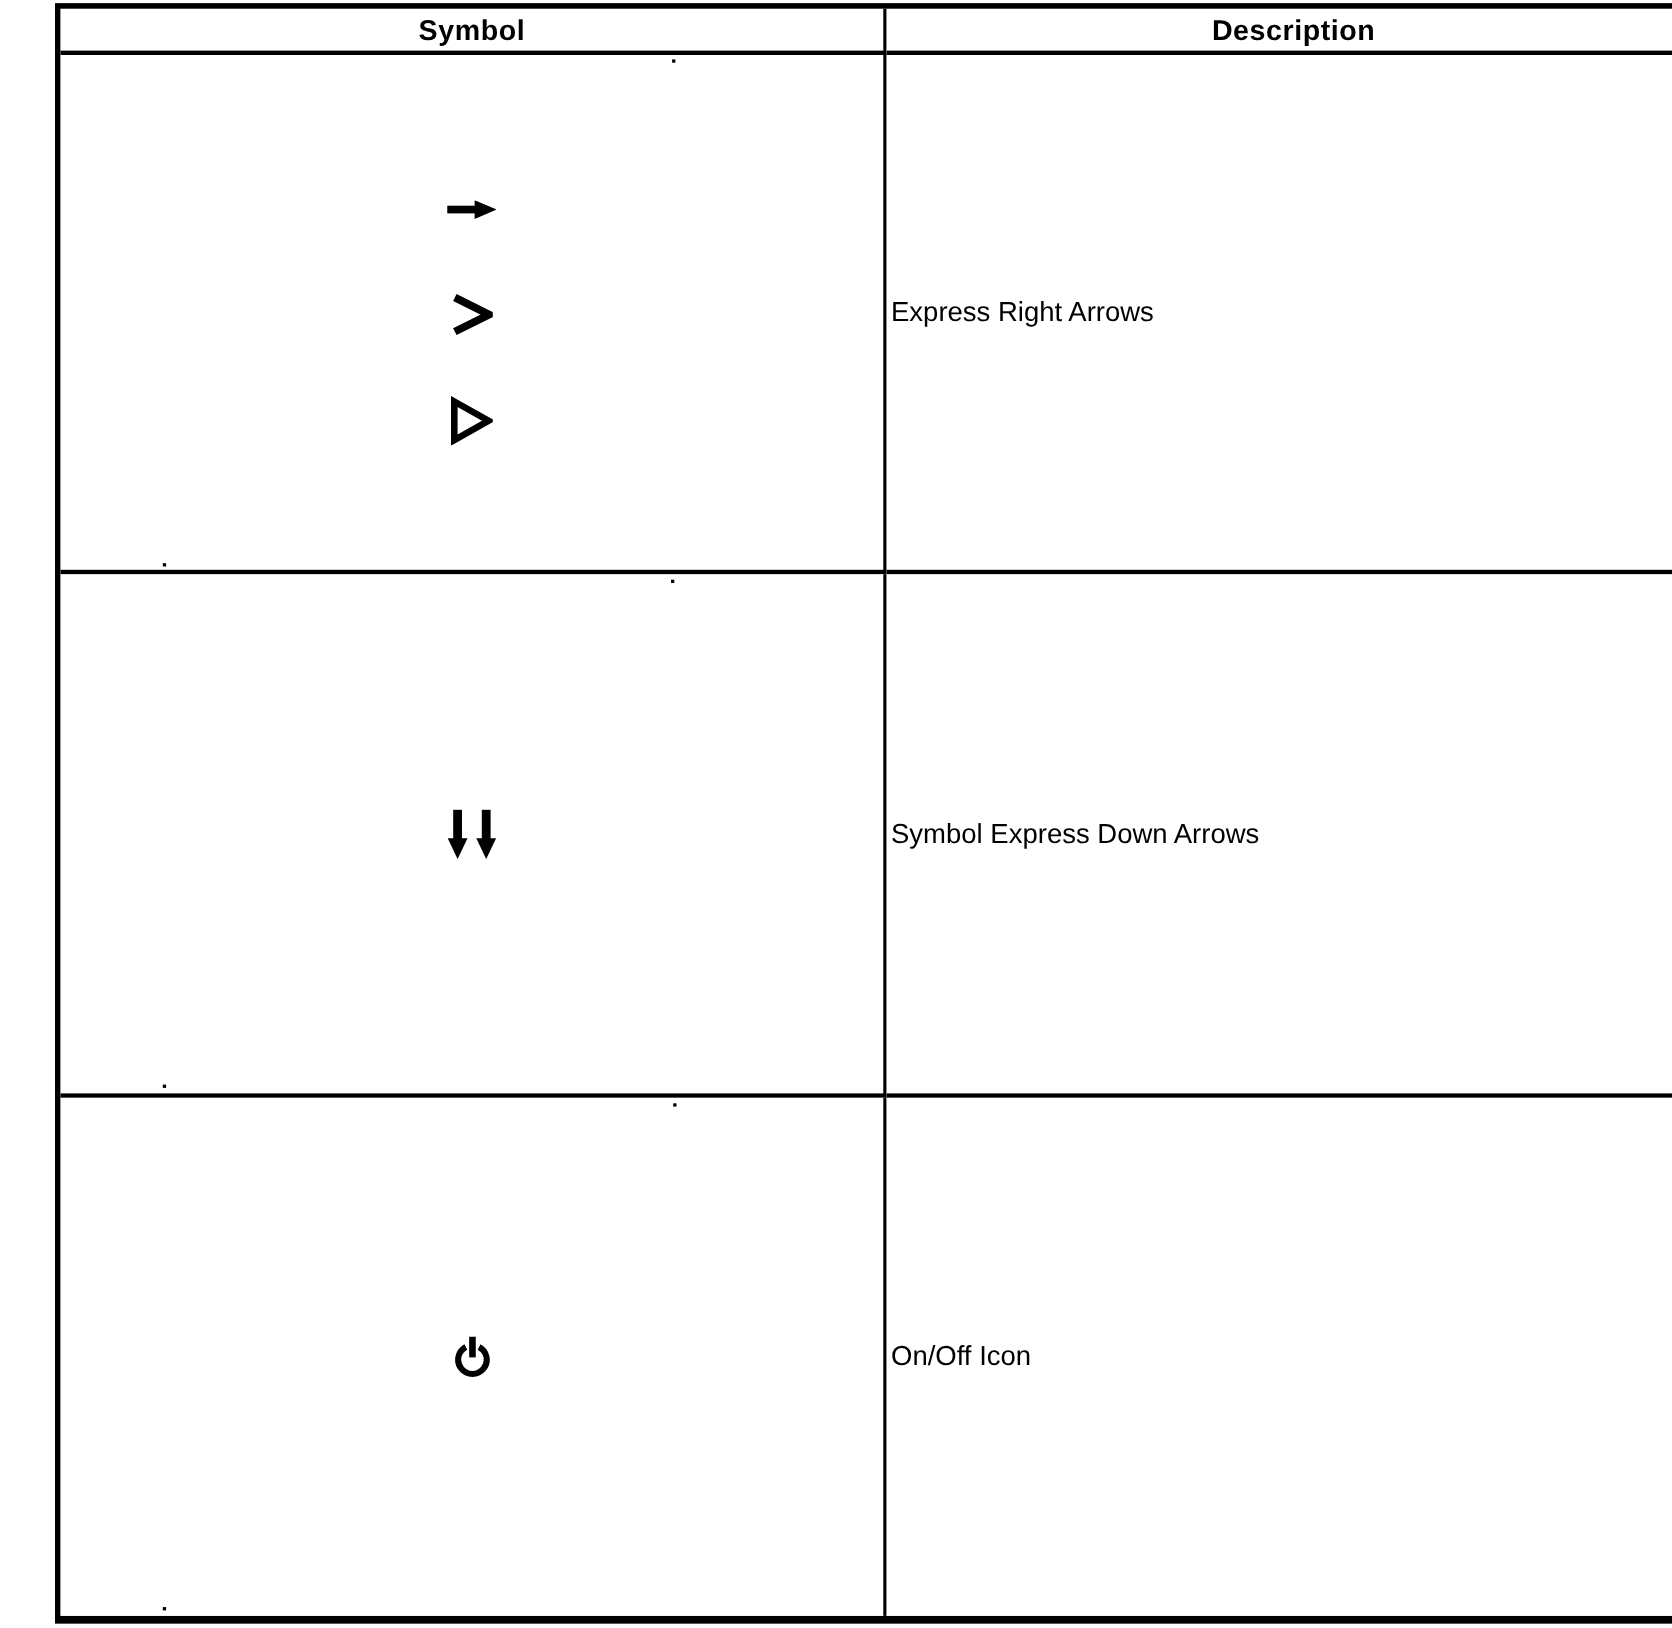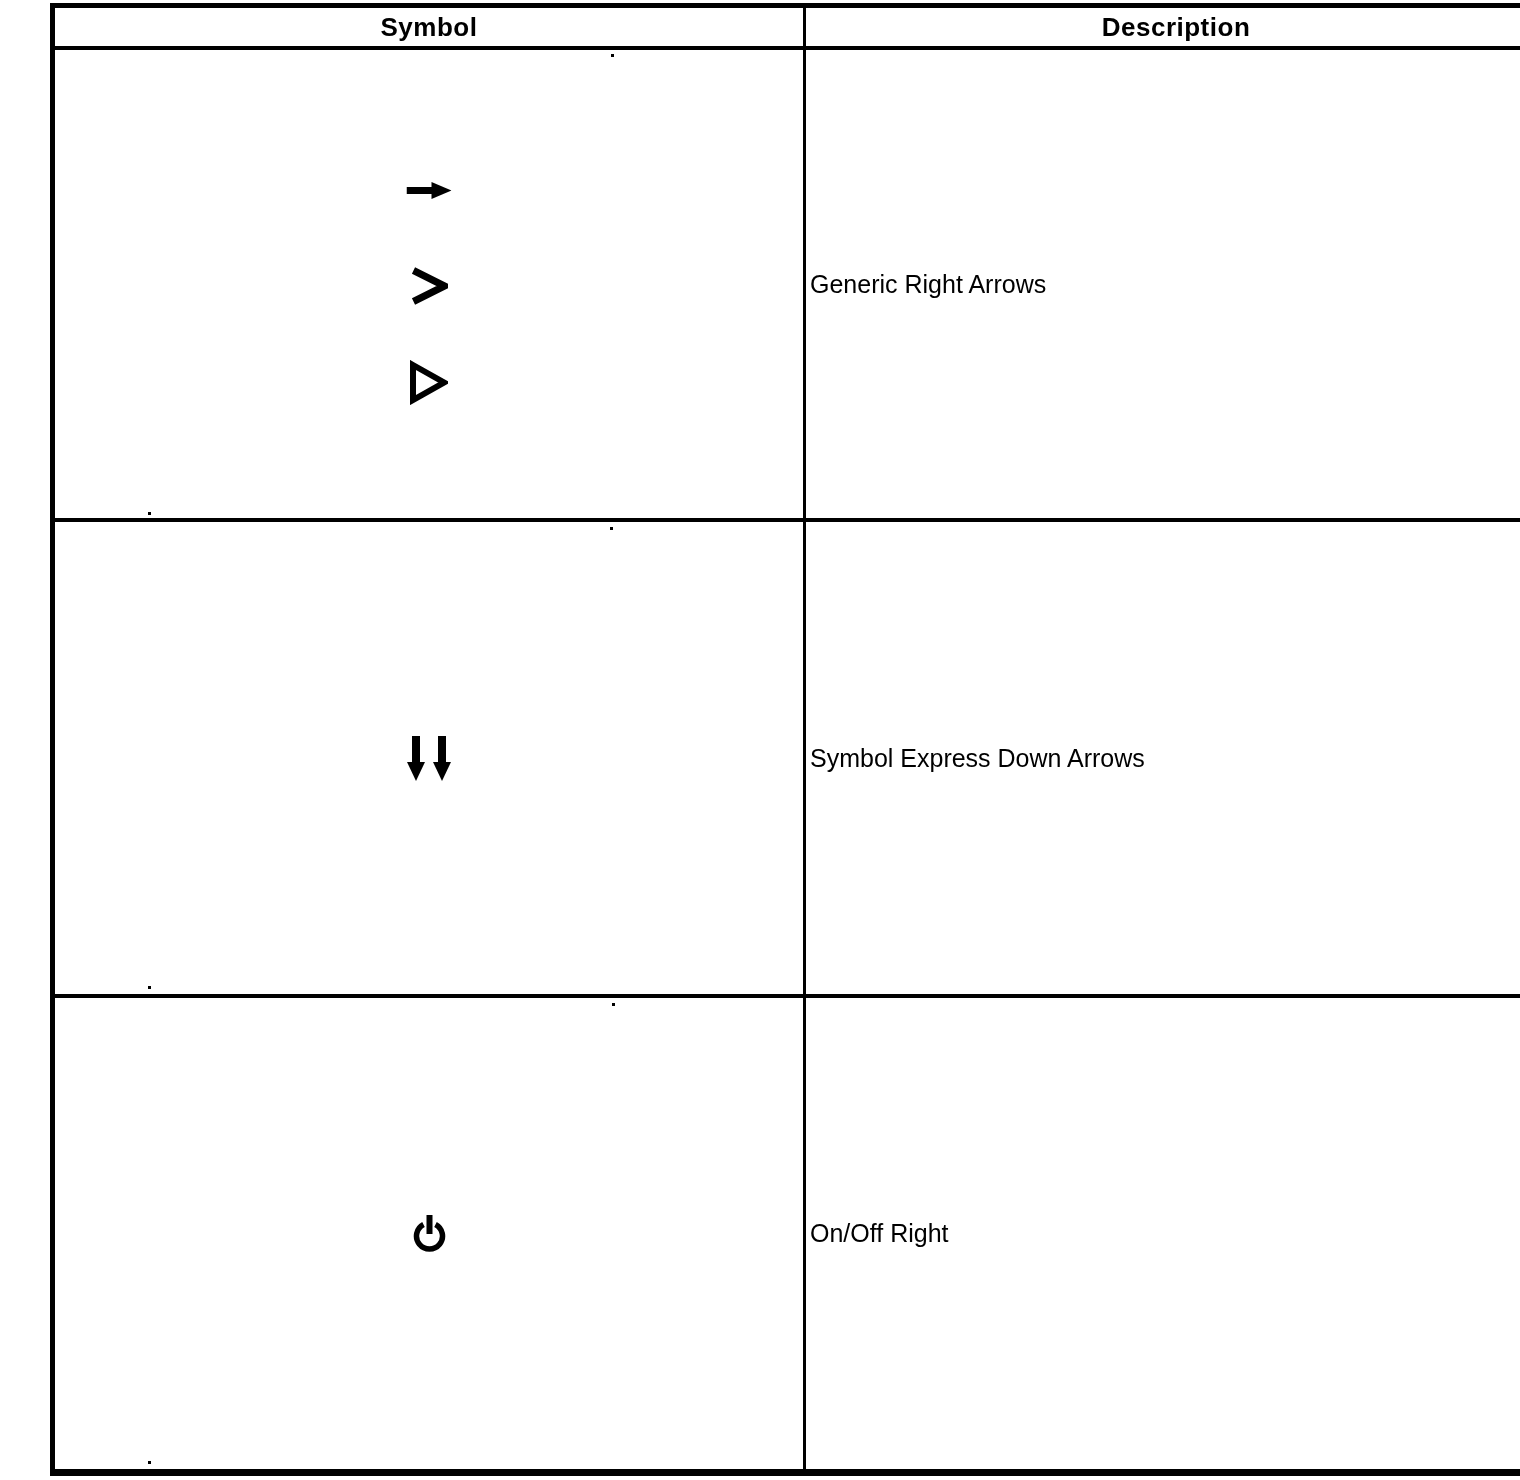--- a/index.html
+++ b/index.html
@@ -98,21 +98,21 @@
         <polyline points="3.5,3.5 34.5,19 3.5,34.5" fill="none" stroke="#000" stroke-width="7"></polyline>
       </svg>
     </span>
     <span class="sym-abs sym-triangle icon-wrap">
       <svg width="38" height="45" viewBox="0 0 38 45" xmlns="http://www.w3.org/2000/svg">
         <polygon points="3,5 34,22.5 3,40" fill="none" stroke="#000" stroke-width="6" stroke-linejoin="miter"></polygon>
       </svg>
     </span>
   </div>
   <div class="cell row-divided desc-cell">
-    <span>Generic Right Arrows</span>
+    <span>Express Right Arrows</span>
   </div>
 
   <div class="cell col-left row-divided sym-cell-flex">
     <span class="icon-wrap">
       <svg width="44" height="45" viewBox="0 0 44 45" xmlns="http://www.w3.org/2000/svg">
         <rect x="5" y="0" width="8" height="27" fill="#000"></rect>
         <polygon points="0,26 18,26 9,45" fill="#000"></polygon>
         <rect x="31" y="0" width="8" height="27" fill="#000"></rect>
         <polygon points="26,26 44,26 35,45" fill="#000"></polygon>
       </svg>
@@ -124,21 +124,21 @@
 
   <div class="cell col-left sym-cell-flex">
     <span class="icon-wrap">
       <svg width="33" height="38" viewBox="0 0 33 38" xmlns="http://www.w3.org/2000/svg">
         <path d="M 10.5 9.5 A 13 13 0 1 0 22.5 9.5" fill="none" stroke="#000" stroke-width="5.5"></path>
         <rect x="13.5" y="0" width="6" height="19" fill="#000"></rect>
       </svg>
     </span>
   </div>
   <div class="cell desc-cell">
-    <span>On/Off Right</span>
+    <span>On/Off Icon</span>
   </div>
 
 </div>
 
 <div class="dot" style="left:611px; top:54px;"></div>
 <div class="dot" style="left:148px; top:512px;"></div>
 <div class="dot" style="left:610px; top:527px;"></div>
 <div class="dot" style="left:148px; top:986px;"></div>
 <div class="dot" style="left:612px; top:1003px;"></div>
 <div class="dot" style="left:148px; top:1461px;"></div>

